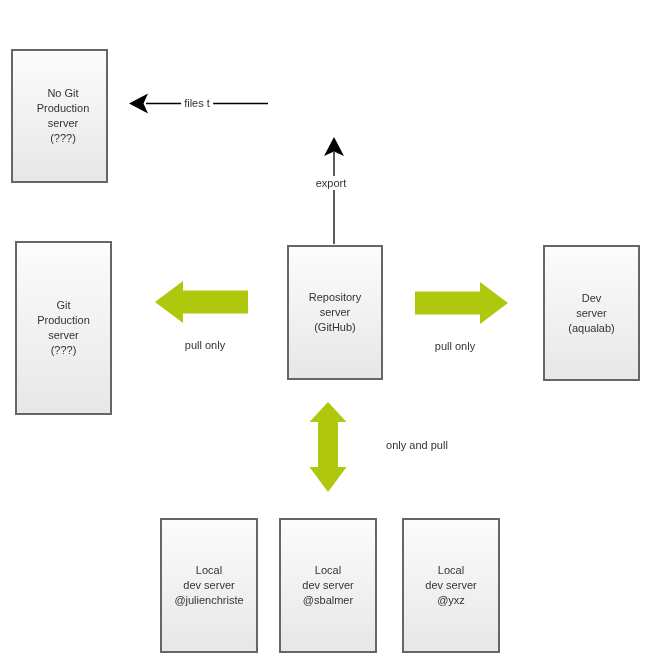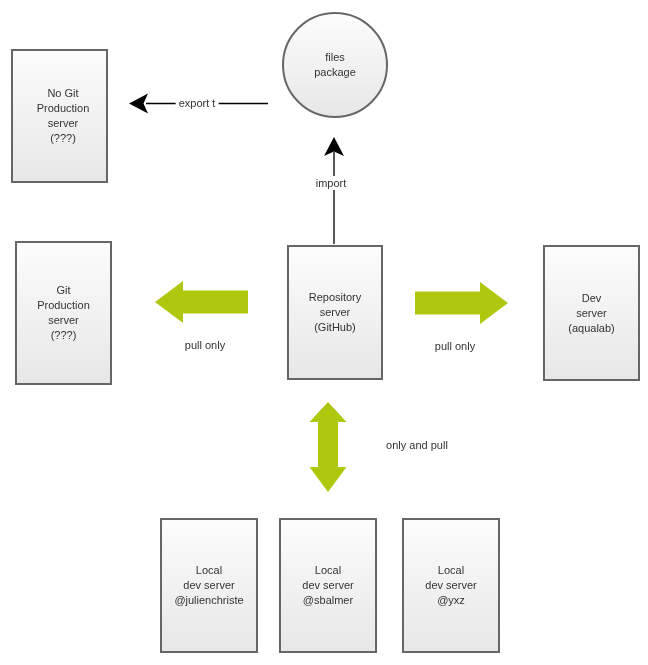--- a/index.html
+++ b/index.html
@@ -39,33 +39,29 @@
     <line class="edge-line" x1="334" y1="152" x2="334" y2="244"></line>
     <path class="arrowhead" d="M334,137 L344,156 L334,151.5 L324,156 Z"></path>
 
     <path class="green-arrow" d="M155,302 L183,281 L183,290.5 L248,290.5 L248,313.5 L183,313.5 L183,323 Z"></path>
 
     <path class="green-arrow" d="M508,303 L480,282 L480,291.5 L415,291.5 L415,314.5 L480,314.5 L480,324 Z"></path>
 
     <path class="green-arrow" d="M328,402 L346.5,422 L338,422 L338,467 L346.5,467 L328,492 L309.5,467 L318,467 L318,422 L309.5,422 Z"></path>
   </svg>
 
-  <div class="node circle" style="left:282px; top:12px; width:106px; height:106px;">
-    <span class="node-label">files
-package</span>
-  </div>
 
   <div class="node" style="left:11px; top:49px; width:97px; height:134px;padding-left:7px;">
     <span class="node-label">No Git
 Production
 server
 (???)</span>
   </div>
 
-  <div class="node" style="left:15px; top:241px; width:97px; height:144px;">
+  <div class="node" style="left:15px; top:241px; width:97px; height:174px;">
     <span class="node-label">Git
 Production
 server
 (???)</span>
   </div>
 
   <div class="node" style="left:280px; top:245px; width:96px; height:135px;margin-left:7px;">
     <span class="node-label">Repository
 server
 (GitHub)</span>
@@ -88,23 +84,23 @@
 dev server
 @sbalmer</span>
   </div>
 
   <div class="node" style="left:402px; top:518px; width:98px; height:135px;">
     <span class="node-label">Local
 dev server
 @yxz</span>
   </div>
 
-  <div class="edge-label" style="left:197px; top:103px;">export t</div>
+  <div class="edge-label" style="left:197px; top:103px;">files t</div>
 
-  <div class="edge-label" style="left:331px; top:183px;">import</div>
+  <div class="edge-label" style="left:331px; top:183px;">export</div>
 
   <div class="edge-label" style="left:205px; top:345px;">pull only</div>
 
   <div class="edge-label" style="left:455px; top:346px;">pull only</div>
 
   <div class="edge-label" style="left:417px; top:445px;">only and pull</div>
 
 </div>
 
 </body></html>

